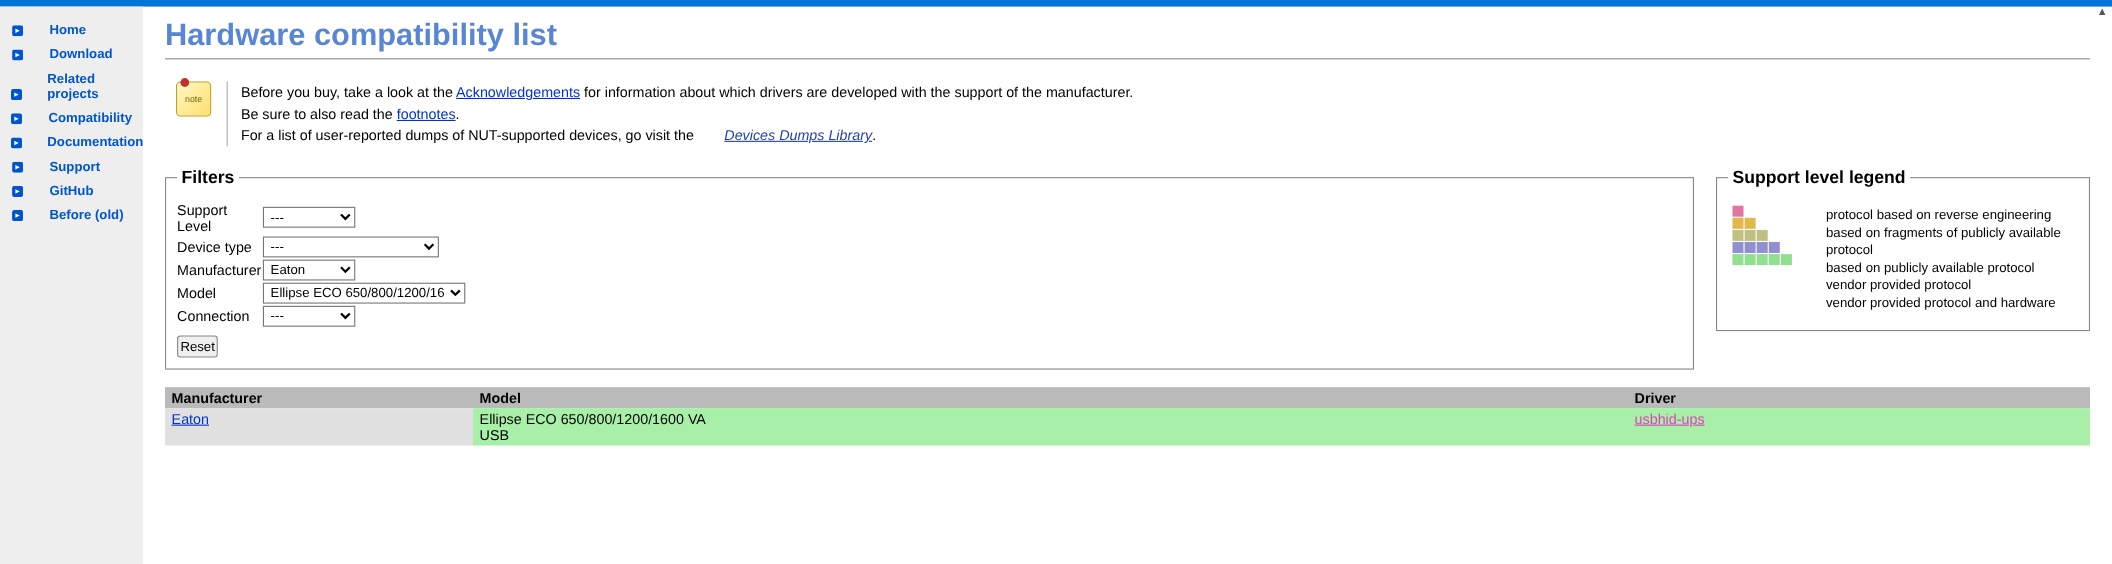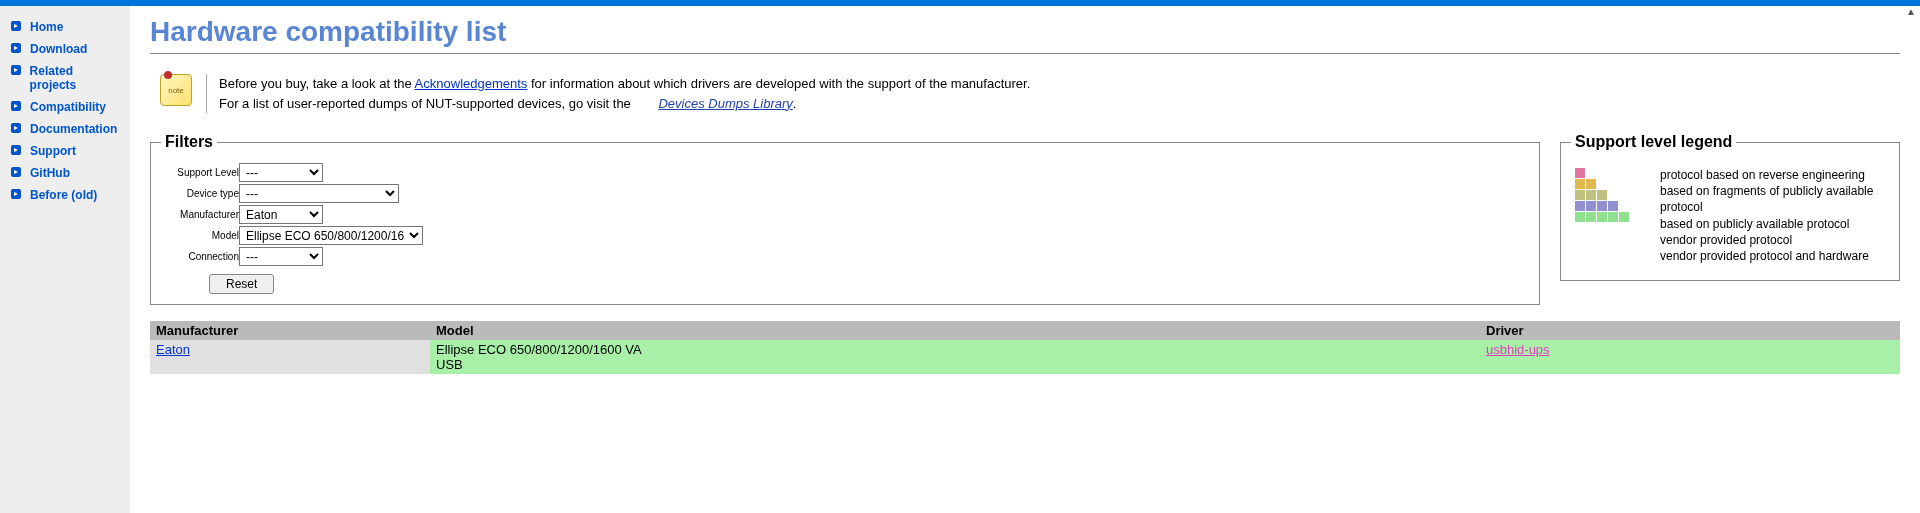--- a/index.html
+++ b/index.html
@@ -19,23 +19,24 @@
       width: 100%;
     }
     .sidebar {
       width: 130px;
       background: #eee;
       padding: 10px 0;
       min-height: 507px;
     }
     .sidebar-item {
       display: flex;
-      align-items: flex-start;
+      align-items: flex-end;
       padding: 4px 10px;
       cursor: pointer;
+      gap: 15px;
     }
     .sidebar-icon {
       width: 12px;
       height: 12px;
       margin-right: 8px;
       display: inline-flex;
       align-items: center;
       justify-content: center;
     }
     .sidebar-item span.label {
@@ -106,39 +107,37 @@
       padding: 0 4px;
       font-weight: bold;
     }
     .filter-row {
       margin: 2px 0;
       display: flex;
       align-items: center;
     }
     .filter-label {
       width: 78px;
-      font-size: 10px;
-      text-align: right;
+      font-size: 13px;
     }
     .filter-row select {
       font-size: 12px;
       padding: 0 2px;
       height: 19px;
       background: #fff;
       border: 1px solid #767676;
     }
     .reset-btn {
       margin-top: 6px;
-      padding: 2px 16px;
+      padding: 2px 2px;
       font-size: 12px;
       background: #efefef;
       border: 1px solid #888;
       border-radius: 3px;
       cursor: pointer;
-      margin-left: 48px;
     }
     .legend-content {
       display: flex;
       gap: 30px;
       padding: 6px 4px;
     }
     .legend-bars { display: flex; flex-direction: column; gap: 0; }
     .legend-bar-row { display: flex; height: 11px; align-items: center; }
     .seg { width: 10px; height: 10px; margin-right: 1px; }
     .s1 { background: #e076a0; }
@@ -263,20 +262,24 @@
     <h1 class="page-title">Hardware compatibility list</h1>
     <div class="title-underline"></div>
 
     <div class="note-box">
       <div class="note-icon">note</div>
       <div class="note-text">
         <p>
           <span>Before you buy, take a look at the </span>
           <a href="#">Acknowledgements</a>
           <span> for information about which drivers are developed with the support of the manufacturer.</span>
+        </p>
+        <p>
+          <span>Be sure to also read the </span>
+          <a href="#">footnotes</a><span>.</span>
         </p>
         <p>
           <span>For a list of user-reported dumps of NUT-supported devices, go visit the </span>
           <a href="#" class="italic">Devices Dumps Library</a><span>.</span>
         </p>
       </div>
     </div>
 
     <div class="top-row">
       <fieldset class="filters-box">

